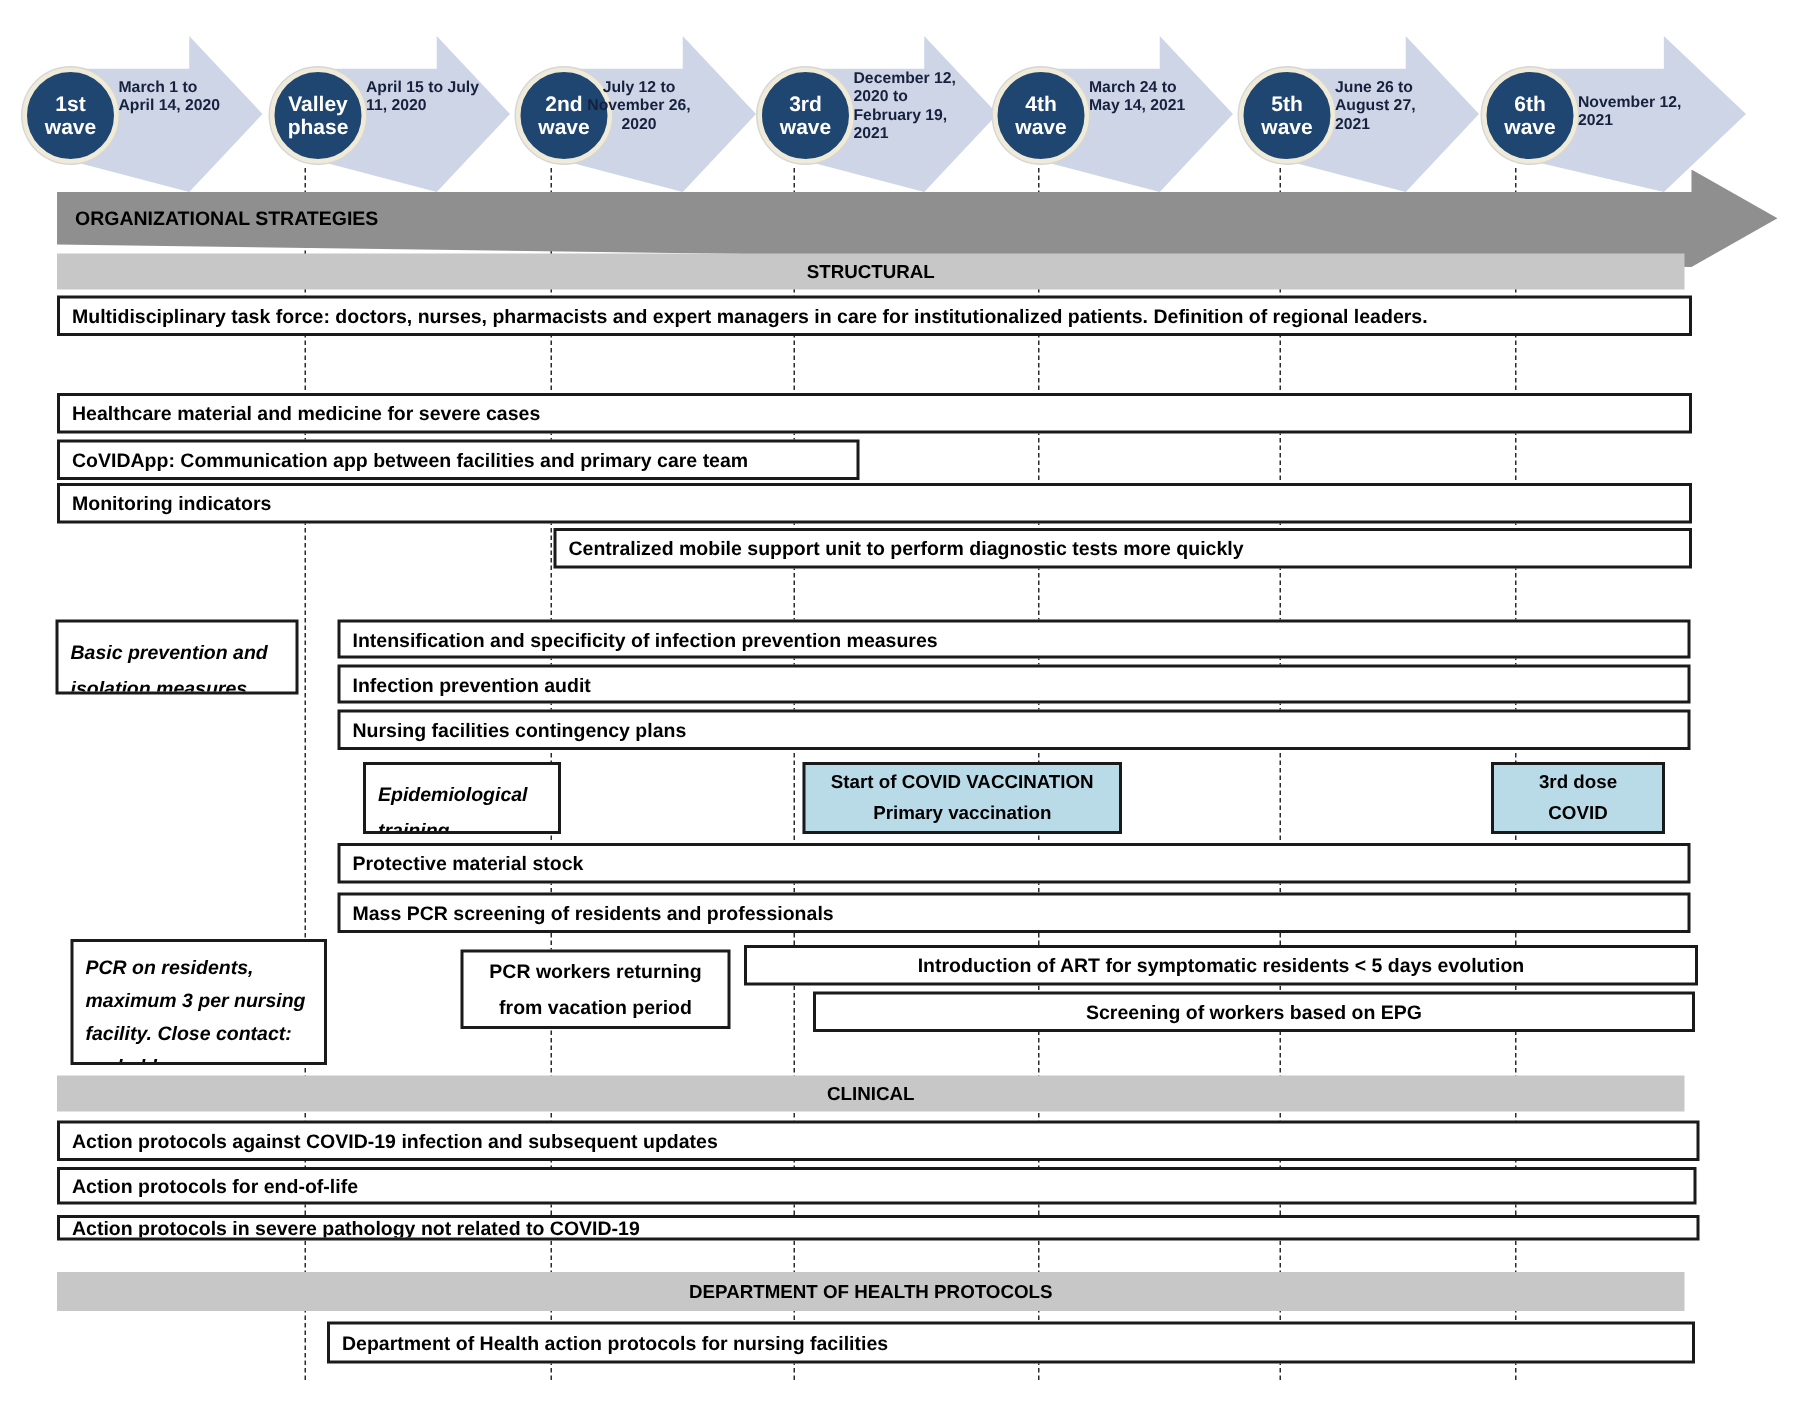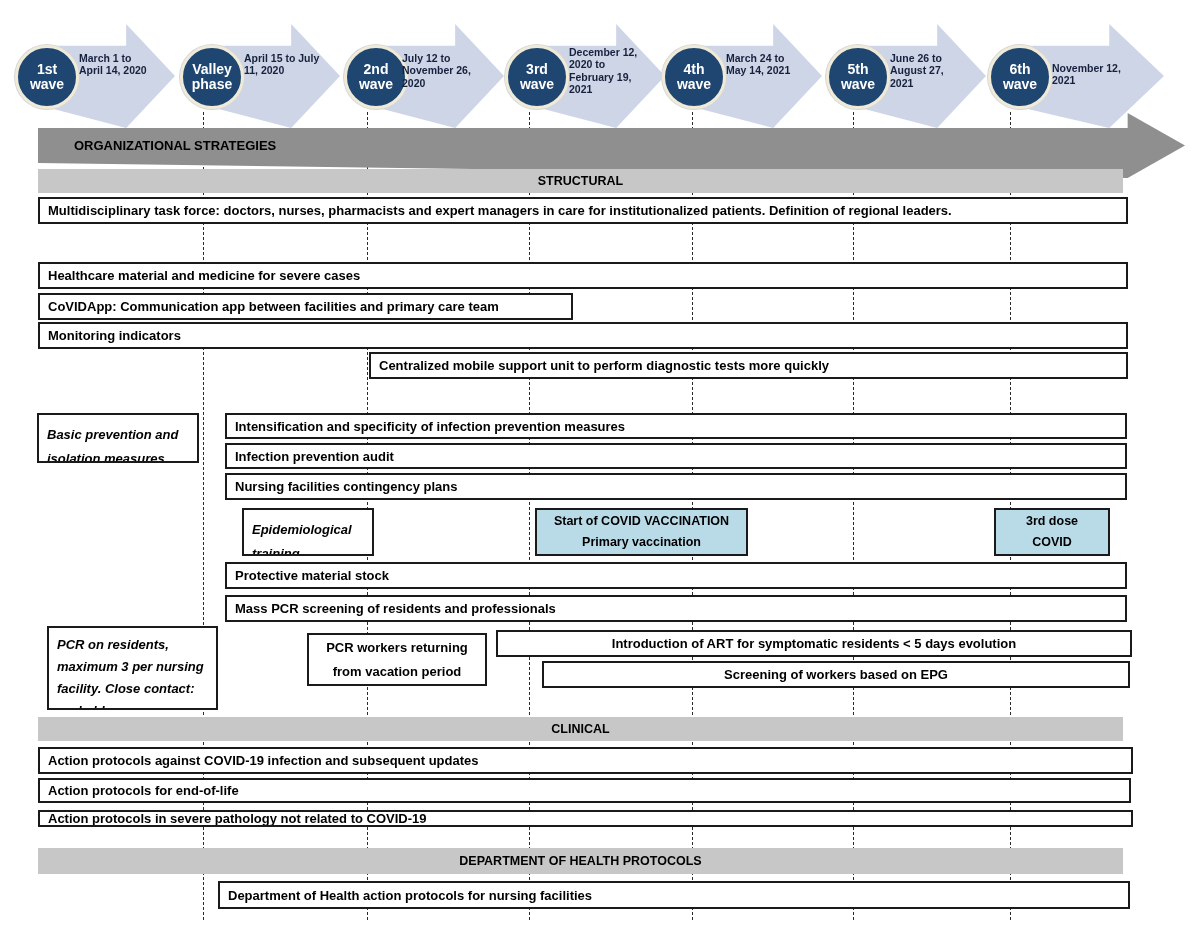--- a/index.html
+++ b/index.html
@@ -32,21 +32,21 @@
   .wave-date{
     position:absolute; width:76px; font-size:10.5px; font-weight:700;
     color:var(--date-ink); line-height:1.18; z-index:4;
   }
   .org-arrow{
     position:absolute; left:38px; top:113px; width:1147px; height:65px;
     background:var(--dark-arrow);
     clip-path:polygon(0 23%, 95% 23%, 95% 0%, 100% 50%, 95% 100%, 0 77%);
     display:flex; align-items:center; z-index:2;
   }
-  .org-arrow span{ padding-left:36px; font-size:13px; font-weight:700; color:#000;}
+  .org-arrow span{ padding-left:12px; font-size:13px; font-weight:700; color:#000;}
   .bar{
     position:absolute; left:38px; width:1085px; height:24px; background:var(--header-bar);
     display:flex; align-items:center; justify-content:center;
     font-size:12.5px; font-weight:700; z-index:2;
   }
   .box{
     position:absolute; background:#fff; border:2px solid var(--box-border);
     display:flex; align-items:center; font-size:13px; font-weight:600;
     padding:0 8px; box-sizing:border-box; z-index:3; overflow:hidden;
   }
@@ -92,21 +92,21 @@
     </div>
   <div class="wave-circle" style="left:826px">
       <span>5th wave</span>
     </div>
   <div class="wave-circle" style="left:988px">
       <span>6th wave</span>
     </div>
 
   <div class="wave-date" style="left:79px;  top:52px;">March 1 to April 14, 2020</div>
   <div class="wave-date" style="left:244px; top:52px;">April 15 to July 11, 2020</div>
-  <div class="wave-date" style="left:402px; top:52px;">July 12 to November 26, 2020</div>
+  <div class="wave-date" style="left:388px; top:52px;text-align:center;">July 12 to November 26, 2020</div>
   <div class="wave-date" style="left:569px; top:46px;">December 12, 2020 to February 19, 2021</div>
   <div class="wave-date" style="left:726px; top:52px;">March 24 to May 14, 2021</div>
   <div class="wave-date" style="left:890px; top:52px;">June 26 to August 27, 2021</div>
   <div class="wave-date" style="left:1052px;top:62px;">November 12, 2021</div>
 
   <div class="org-arrow">
     <span>ORGANIZATIONAL STRATEGIES</span>
   </div>
 
   <div class="bar" style="top:169px;">STRUCTURAL</div>

